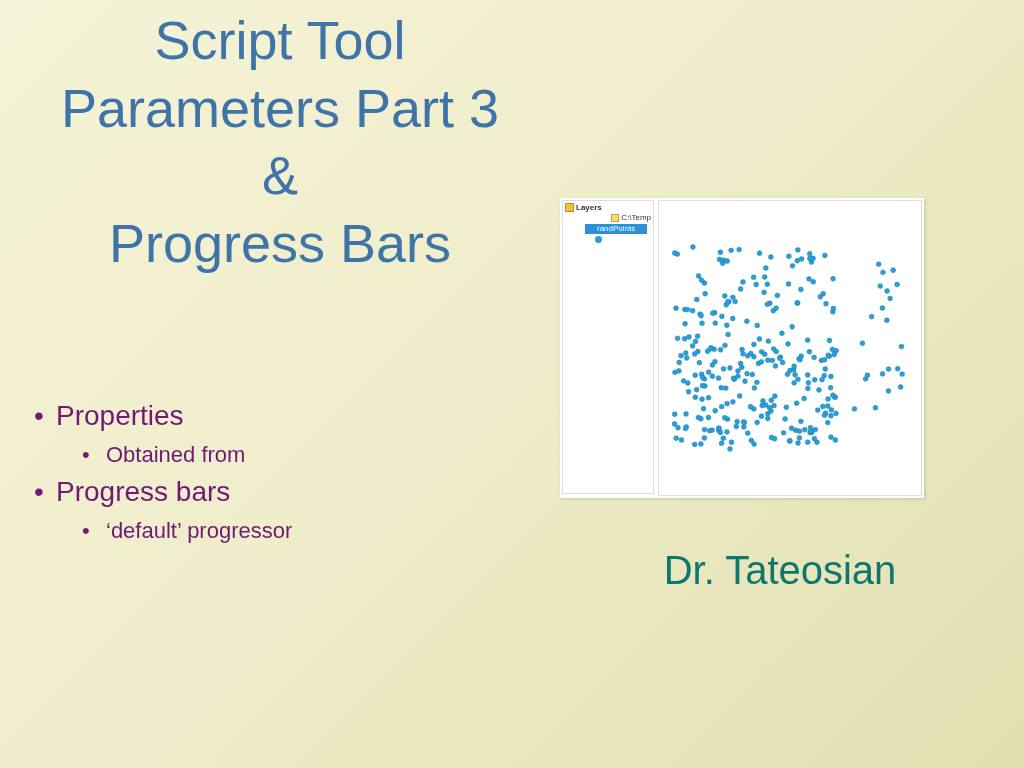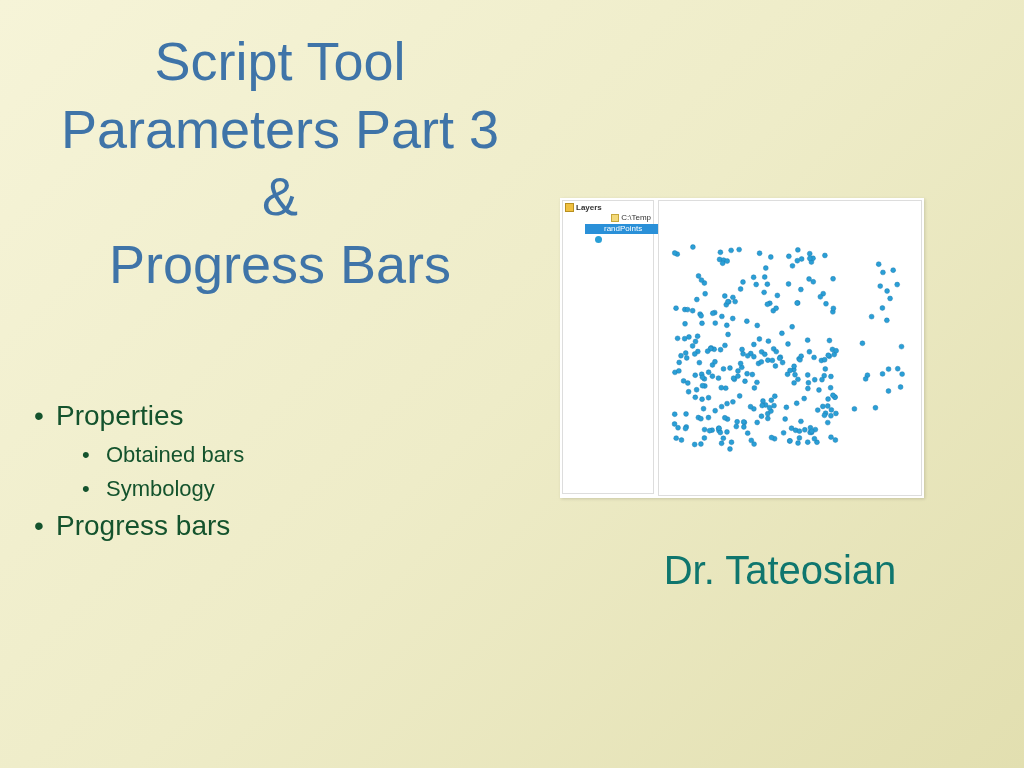--- a/index.html
+++ b/index.html
@@ -4,35 +4,35 @@
 <style>
   * { margin: 0; padding: 0; box-sizing: border-box; }
   html, body { width: 1024px; height: 768px; overflow: hidden; }
   body {
     background: linear-gradient(135deg, #f6f4d8 0%, #eeecc8 50%, #e2dfb0 100%);
     font-family: Arial, Helvetica, sans-serif;
     position: relative;
   }
   .title {
     position: absolute;
-    top: 28px;
+    top: 7px;
     left: 40px;
     width: 480px;
     color: #3f74a8;
     font-size: 54px;
     line-height: 1.25;
     text-align: center;
     font-weight: 400;
   }
   .bullets {
     position: absolute;
     top: 400px;
     left: 30px;
     width: 420px;
-    color: #14532d;
+    color: #701a75;
   }
   .bullets ul { list-style: none; }
   .bullets li.level1 {
     font-size: 28px;
     margin-bottom: 10px;
     padding-left: 26px;
     position: relative;
   }
   .bullets li.level1::before {
     content: "•";
@@ -70,21 +70,21 @@
     font-size: 8px;
     line-height: 1.3;
     color: #333;
     padding: 2px;
   }
   .toc .layers-hdr { font-weight: bold; }
   .toc .layers-hdr .ic { display:inline-block; width:9px; height:9px; background:#f0c040; border:1px solid #b89020; vertical-align:middle; margin-right:2px;}
   .toc .row2 { padding-left: 10px; text-align: right; }
   .toc .row2 .ic { display:inline-block; width:8px; height:8px; background:#f3d97a; border:1px solid #c7a73a; vertical-align:middle; margin-right:2px;}
   .toc .row3 { padding-left: 20px; }
-  .toc .row3 .sel { background:#2a90d8; color:#fff; padding:0 19px; display:inline-block;}
+  .toc .row3 .sel { background:#2a90d8; color:#fff; padding:0 12px; display:inline-block;}
   .toc .row4 { padding-left: 30px; }
   .toc .row4 .dot { display:inline-block; width:7px; height:7px; border-radius:50%; background:#2a9fd6; vertical-align:middle;}
   .mapview {
     position: absolute;
     top: 2px; left: 98px; right: 2px; bottom: 2px;
     border: 1px solid #ddd;
     background: #fff;
     overflow: hidden;
   }
   .mapview svg { width: 100%; height: 100%; }
@@ -104,23 +104,23 @@
 
 <div class="title">
   <span>Script Tool Parameters Part 3</span><br>
   <span>&amp;</span><br>
   <span>Progress Bars</span>
 </div>
 
 <div class="bullets">
   <ul id="bullet-ul">
       <li class="level1">Properties</li>
-      <li class="level2">Obtained bars</li>
-      <li class="level2">Symbology</li>
+      <li class="level2">Obtained from</li>
       <li class="level1">Progress bars</li>
+      <li class="level2">‘default’ progressor</li>
     </ul>
 </div>
 
 <div class="map-panel">
   <div class="toc">
     <div class="layers-hdr"><span class="ic"></span><span>Layers</span></div>
     <div class="row2"><span class="ic"></span><span>C:\Temp</span></div>
     <div class="row3"><span class="sel">randPoints</span></div>
     <div class="row4"><span class="dot"></span></div>
   </div>

